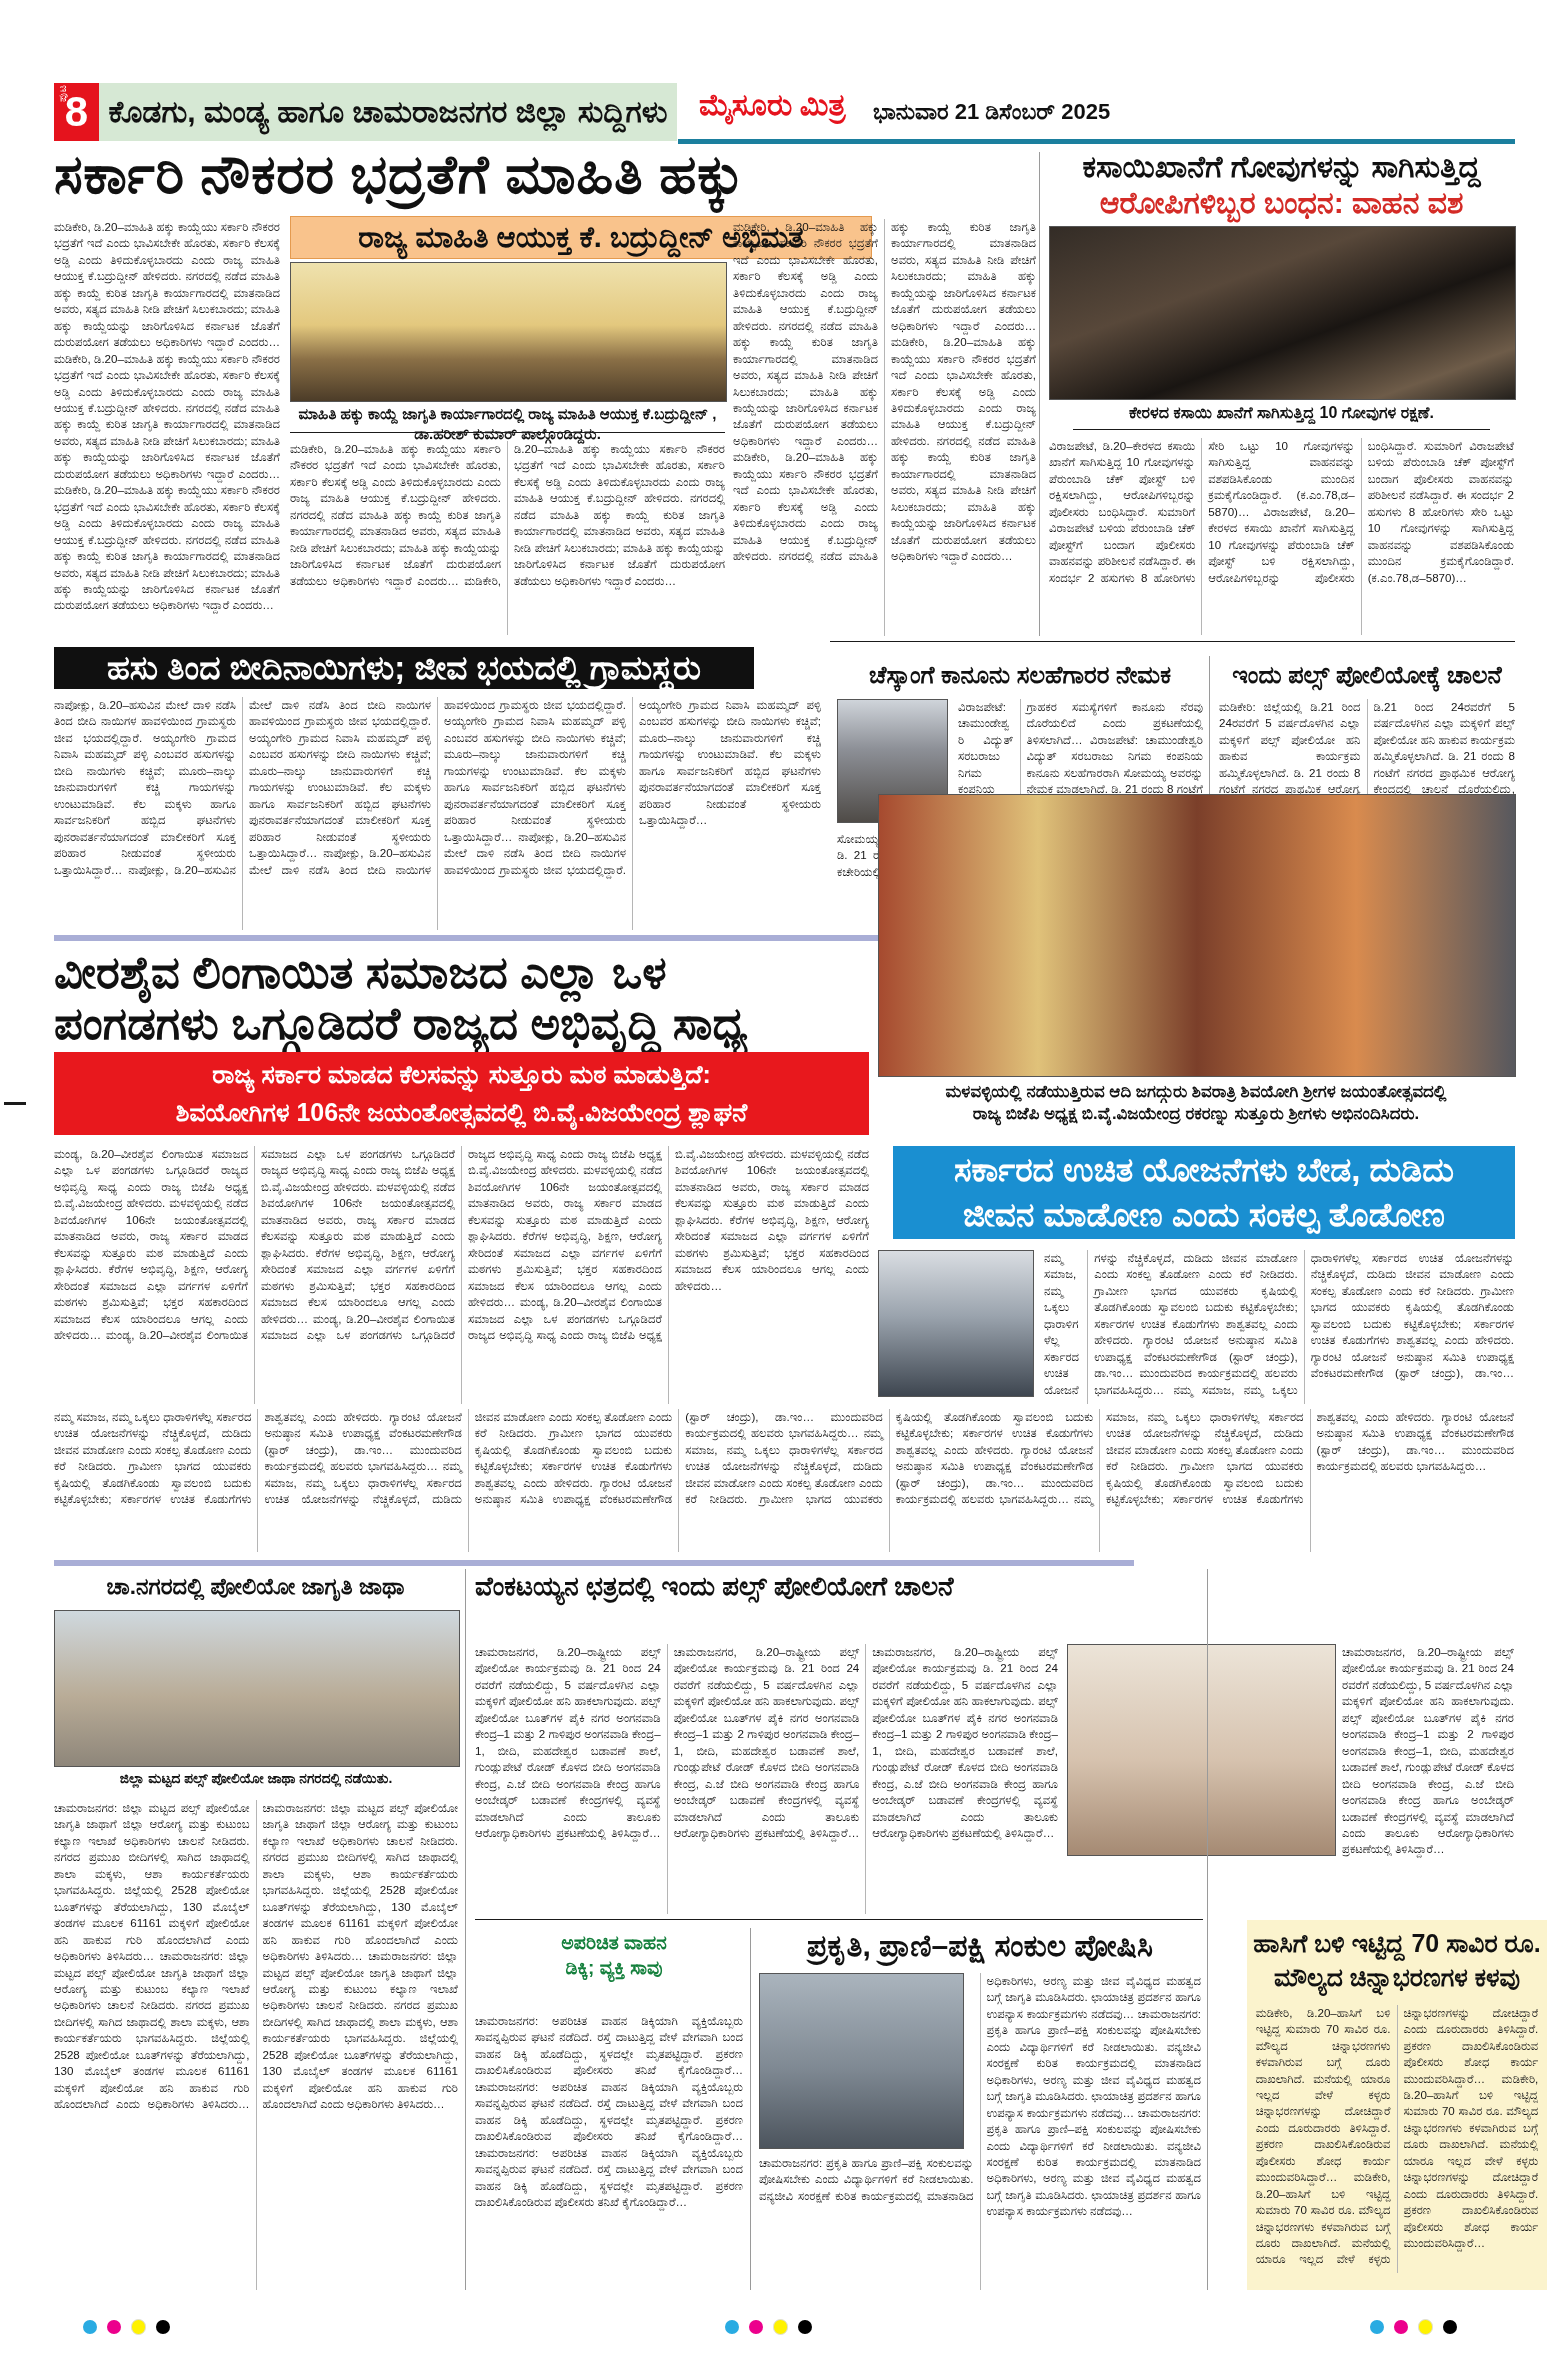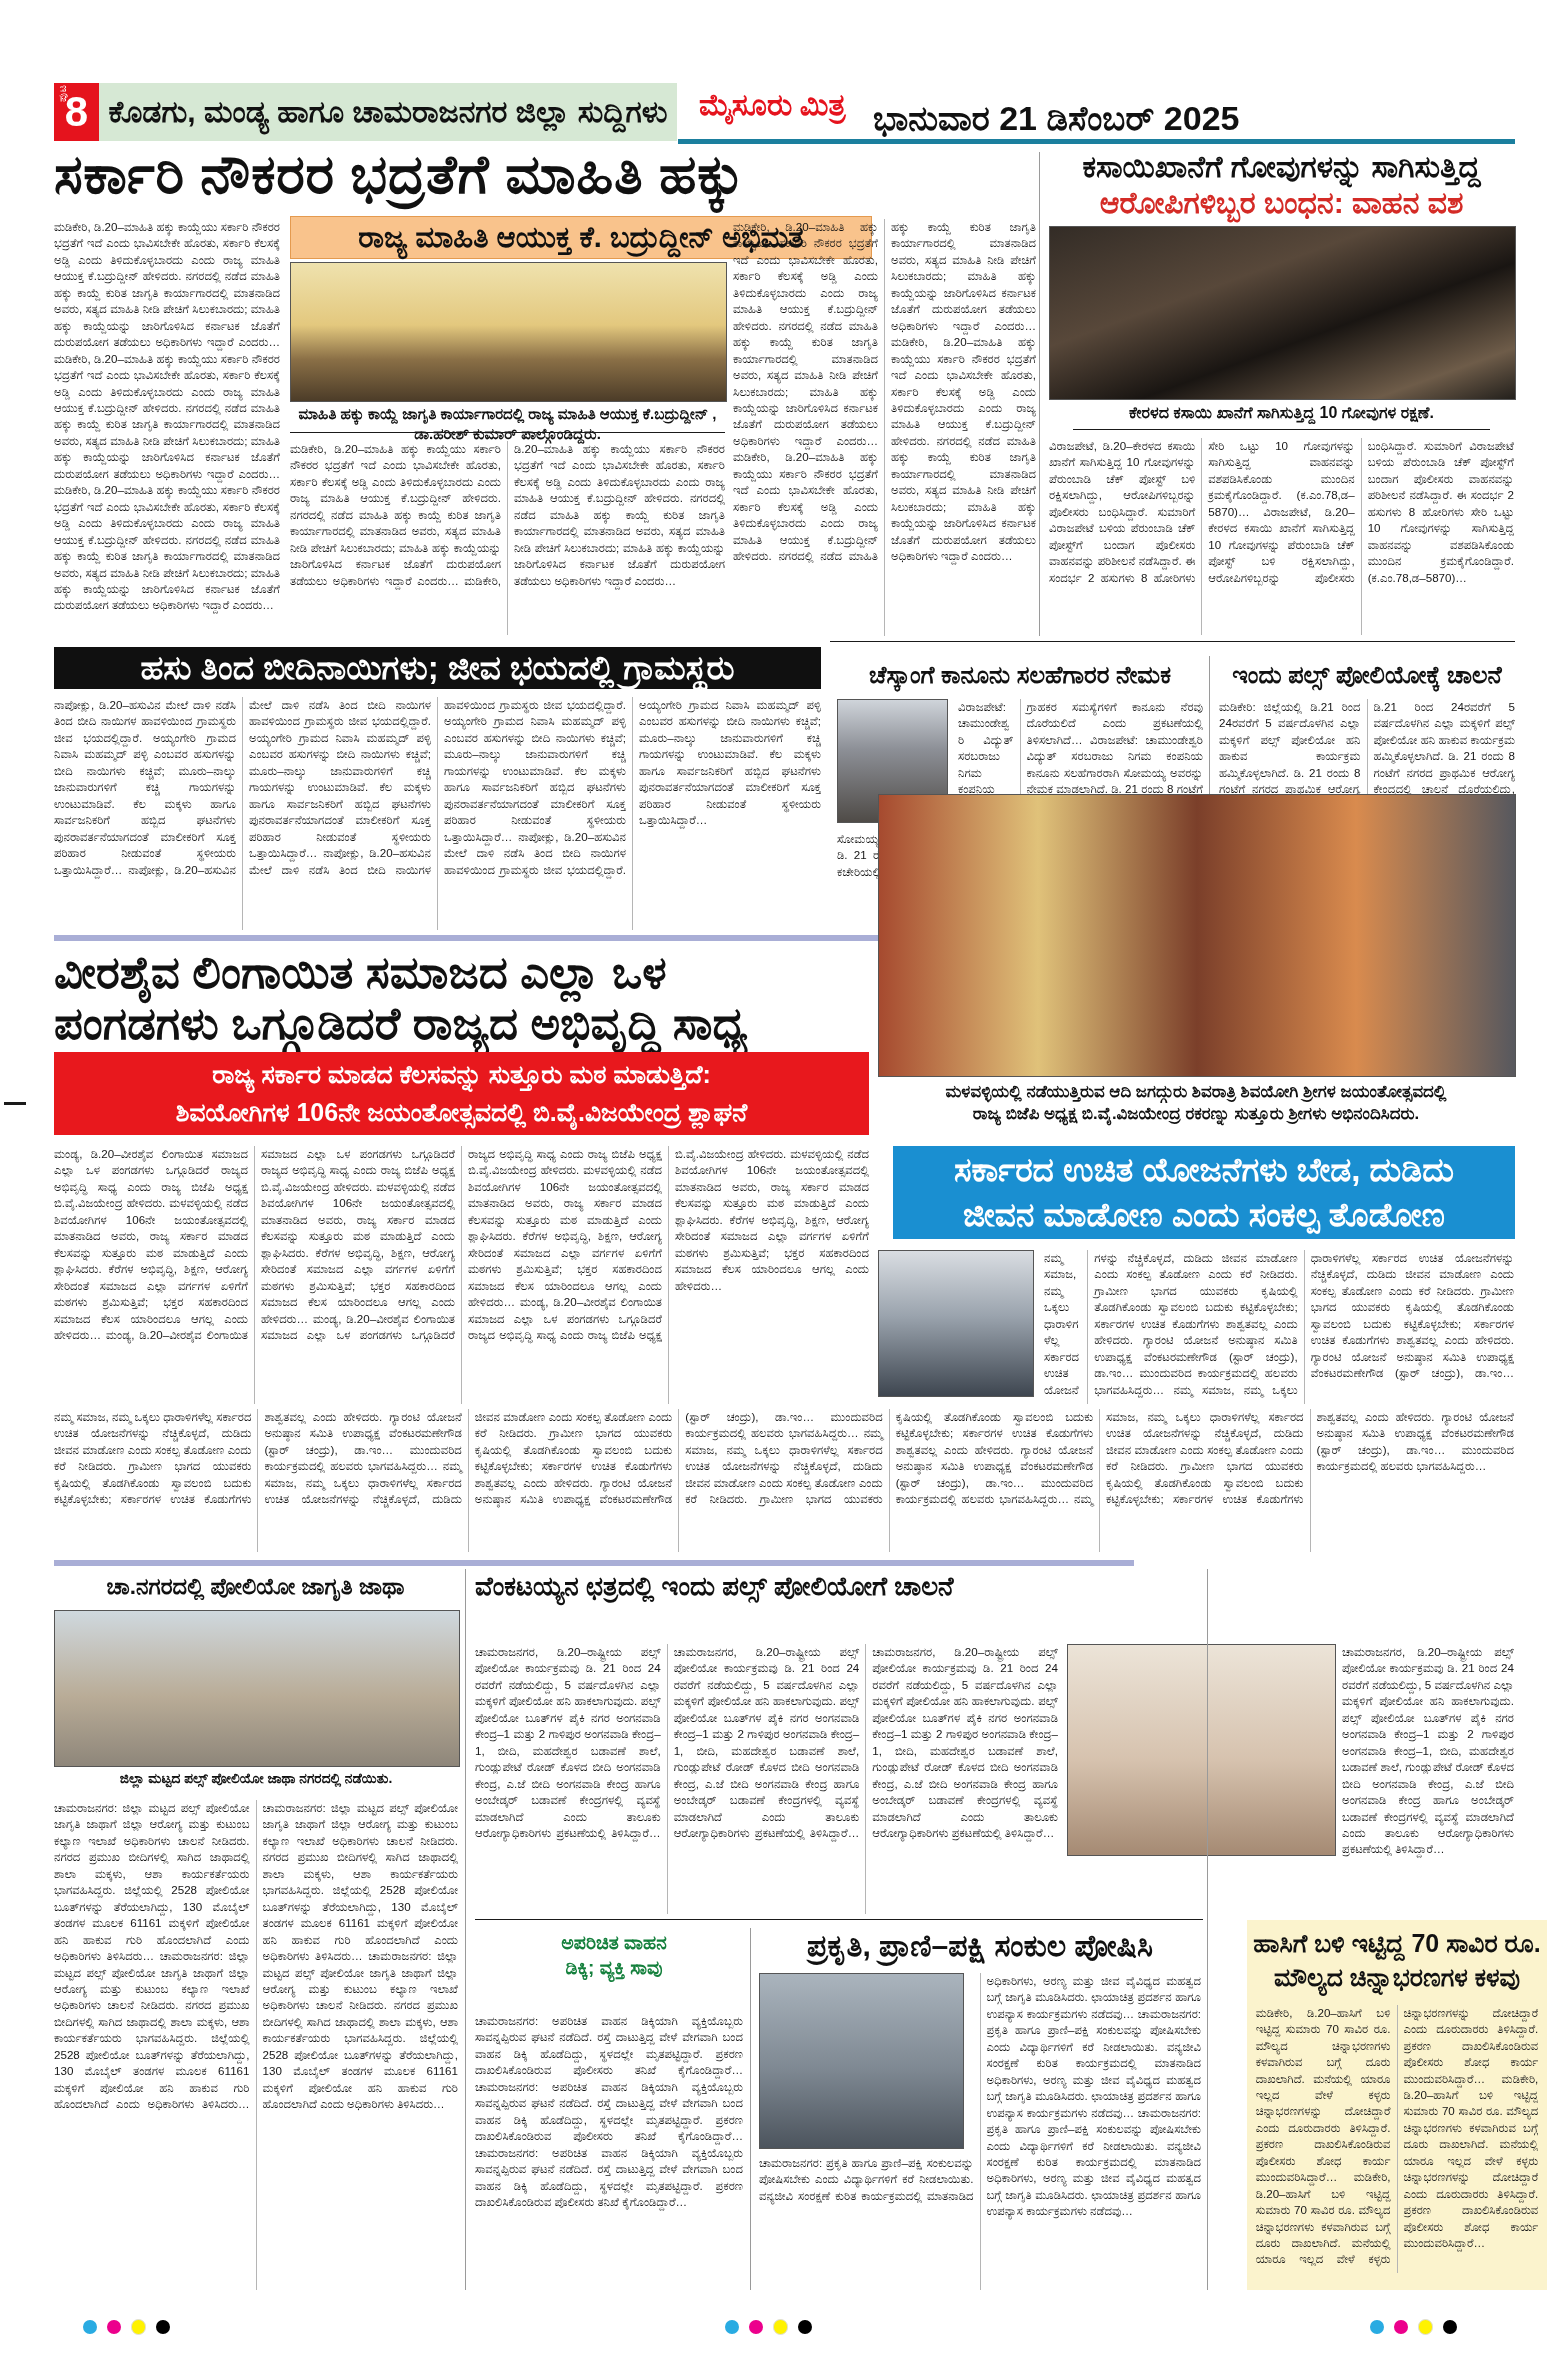--- a/index.html
+++ b/index.html
@@ -10,21 +10,21 @@
   }
   .abs{position:absolute;}
   .hairline{background:#1a1a1a;}
   .grayline{background:#9a9a9a;}
   
   .pageno-box{background:#e5131d;color:#fff;display:flex;align-items:center;justify-content:center;}
   .pageno-label{position:absolute;left:2.2px;top:19px;font-size:11px;transform:rotate(-90deg);transform-origin:left top;letter-spacing:0.7px;}
   .pageno-num{font-size:42px;font-weight:bold;line-height:1;}
   .section-strip{background:#d6e8d4;display:flex;align-items:center;justify-content:center;font-size:30px;font-weight:bold;}
   .masthead{color:#e5131d;font-size:30px;font-weight:bold;font-family:"Liberation Serif","DejaVu Serif",serif;}
-  .dateline{font-size:34px;font-weight:bold;}
+  .dateline{font-size:22px;font-weight:bold;}
   .teal-rule{background:#1b7f9e;}
   
   .h-main{font-size:54px;font-weight:bold;letter-spacing:0.7px;line-height:1.05;}
   .kicker-orange{background:#f9c38c;border:1.4px solid #e49a4f;display:flex;align-items:center;justify-content:center;font-size:29px;font-weight:bold;}
   .h-right1{font-size:30px;font-weight:bold;line-height:1.2;text-align:center;}
   .h-right2{color:#d42b26;}
   .band-black{background:#101010;color:#fff;display:flex;align-items:center;justify-content:center;font-size:33px;font-weight:bold;}
   .h-mid{font-size:24px;font-weight:bold;text-align:center;}
   .h-big2{font-size:45px;font-weight:bold;line-height:1.13;}
   .box-red{background:#e8181d;color:#fff;text-align:center;font-weight:bold;font-size:25px;line-height:1.5;display:flex;flex-direction:column;justify-content:center;}
@@ -91,21 +91,21 @@
 
   <div class="abs h-right1" style="left:1049px;top:149px;width:465px;">
     <div>ಕಸಾಯಿಖಾನೆಗೆ ಗೋವುಗಳನ್ನು ಸಾಗಿಸುತ್ತಿದ್ದ</div>
     <div class="h-right2">ಆರೋಪಿಗಳಿಬ್ಬರ ಬಂಧನ: ವಾಹನ ವಶ</div>
   </div>
   <div class="abs photo ph-cows" style="left:1049px;top:226px;width:465px;height:172px;"></div>
   <div class="abs caption" style="left:1049px;top:403px;width:465px;">ಕೇರಳದ ಕಸಾಯಿ ಖಾನೆಗೆ ಸಾಗಿಸುತ್ತಿದ್ದ 10 ಗೋವುಗಳ ರಕ್ಷಣೆ.</div>
   <div class="abs hairline" style="left:1073px;top:429px;width:417px;height:1.4px;"></div>
   <div class="abs bodytext" style="left:1049px;top:438px;width:465px;height:197px;column-count:3;">ವಿರಾಜಪೇಟೆ, ಡಿ.20–ಕೇರಳದ ಕಸಾಯಿ ಖಾನೆಗೆ ಸಾಗಿಸುತ್ತಿದ್ದ 10 ಗೋವುಗಳನ್ನು ಪೆರುಂಬಾಡಿ ಚೆಕ್ ಪೋಸ್ಟ್ ಬಳಿ ರಕ್ಷಿಸಲಾಗಿದ್ದು, ಆರೋಪಿಗಳಿಬ್ಬರನ್ನು ಪೊಲೀಸರು ಬಂಧಿಸಿದ್ದಾರೆ. ಸುಮಾರಿಗೆ ವಿರಾಜಪೇಟೆ ಬಳಿಯ ಪೆರುಂಬಾಡಿ ಚೆಕ್ ಪೋಸ್ಟ್‌ಗೆ ಬಂದಾಗ ಪೊಲೀಸರು ವಾಹನವನ್ನು ಪರಿಶೀಲನೆ ನಡೆಸಿದ್ದಾರೆ. ಈ ಸಂದರ್ಭ 2 ಹಸುಗಳು 8 ಹೋರಿಗಳು ಸೇರಿ ಒಟ್ಟು 10 ಗೋವುಗಳನ್ನು ಸಾಗಿಸುತ್ತಿದ್ದ ವಾಹನವನ್ನು ವಶಪಡಿಸಿಕೊಂಡು ಮುಂದಿನ ಕ್ರಮಕೈಗೊಂಡಿದ್ದಾರೆ. (ಕ.ಎಂ.78,ಡ–5870)…  ವಿರಾಜಪೇಟೆ, ಡಿ.20–ಕೇರಳದ ಕಸಾಯಿ ಖಾನೆಗೆ ಸಾಗಿಸುತ್ತಿದ್ದ 10 ಗೋವುಗಳನ್ನು ಪೆರುಂಬಾಡಿ ಚೆಕ್ ಪೋಸ್ಟ್ ಬಳಿ ರಕ್ಷಿಸಲಾಗಿದ್ದು, ಆರೋಪಿಗಳಿಬ್ಬರನ್ನು ಪೊಲೀಸರು ಬಂಧಿಸಿದ್ದಾರೆ. ಸುಮಾರಿಗೆ ವಿರಾಜಪೇಟೆ ಬಳಿಯ ಪೆರುಂಬಾಡಿ ಚೆಕ್ ಪೋಸ್ಟ್‌ಗೆ ಬಂದಾಗ ಪೊಲೀಸರು ವಾಹನವನ್ನು ಪರಿಶೀಲನೆ ನಡೆಸಿದ್ದಾರೆ. ಈ ಸಂದರ್ಭ 2 ಹಸುಗಳು 8 ಹೋರಿಗಳು ಸೇರಿ ಒಟ್ಟು 10 ಗೋವುಗಳನ್ನು ಸಾಗಿಸುತ್ತಿದ್ದ ವಾಹನವನ್ನು ವಶಪಡಿಸಿಕೊಂಡು ಮುಂದಿನ ಕ್ರಮಕೈಗೊಂಡಿದ್ದಾರೆ. (ಕ.ಎಂ.78,ಡ–5870)…</div>
 
-  <div class="abs band-black" style="left:54px;top:647px;width:767px;height:42px;">
+  <div class="abs band-black" style="left:54px;top:647px;width:700px;height:42px;">
     <span>ಹಸು ತಿಂದ ಬೀದಿನಾಯಿಗಳು; ಜೀವ ಭಯದಲ್ಲಿ ಗ್ರಾಮಸ್ಥರು</span>
   </div>
   <div class="abs bodytext" style="left:54px;top:697px;width:767px;height:233px;column-count:4;">ನಾಪೋಕ್ಲು, ಡಿ.20–ಹಸುವಿನ ಮೇಲೆ ದಾಳಿ ನಡೆಸಿ ತಿಂದ ಬೀದಿ ನಾಯಿಗಳ ಹಾವಳಿಯಿಂದ ಗ್ರಾಮಸ್ಥರು ಜೀವ ಭಯದಲ್ಲಿದ್ದಾರೆ. ಅಯ್ಯಂಗೇರಿ ಗ್ರಾಮದ ನಿವಾಸಿ ಮಹಮ್ಮದ್ ಪಳ್ಳಿ ಎಂಬವರ ಹಸುಗಳನ್ನು ಬೀದಿ ನಾಯಿಗಳು ಕಚ್ಚಿವೆ; ಮೂರು–ನಾಲ್ಕು ಜಾನುವಾರುಗಳಿಗೆ ಕಚ್ಚಿ ಗಾಯಗಳನ್ನು ಉಂಟುಮಾಡಿವೆ. ಕೆಲ ಮಕ್ಕಳು ಹಾಗೂ ಸಾರ್ವಜನಿಕರಿಗೆ ಹಬ್ಬಿದ ಘಟನೆಗಳು ಪುನರಾವರ್ತನೆಯಾಗದಂತೆ ಮಾಲೀಕರಿಗೆ ಸೂಕ್ತ ಪರಿಹಾರ ನೀಡುವಂತೆ ಸ್ಥಳೀಯರು ಒತ್ತಾಯಿಸಿದ್ದಾರೆ…  ನಾಪೋಕ್ಲು, ಡಿ.20–ಹಸುವಿನ ಮೇಲೆ ದಾಳಿ ನಡೆಸಿ ತಿಂದ ಬೀದಿ ನಾಯಿಗಳ ಹಾವಳಿಯಿಂದ ಗ್ರಾಮಸ್ಥರು ಜೀವ ಭಯದಲ್ಲಿದ್ದಾರೆ. ಅಯ್ಯಂಗೇರಿ ಗ್ರಾಮದ ನಿವಾಸಿ ಮಹಮ್ಮದ್ ಪಳ್ಳಿ ಎಂಬವರ ಹಸುಗಳನ್ನು ಬೀದಿ ನಾಯಿಗಳು ಕಚ್ಚಿವೆ; ಮೂರು–ನಾಲ್ಕು ಜಾನುವಾರುಗಳಿಗೆ ಕಚ್ಚಿ ಗಾಯಗಳನ್ನು ಉಂಟುಮಾಡಿವೆ. ಕೆಲ ಮಕ್ಕಳು ಹಾಗೂ ಸಾರ್ವಜನಿಕರಿಗೆ ಹಬ್ಬಿದ ಘಟನೆಗಳು ಪುನರಾವರ್ತನೆಯಾಗದಂತೆ ಮಾಲೀಕರಿಗೆ ಸೂಕ್ತ ಪರಿಹಾರ ನೀಡುವಂತೆ ಸ್ಥಳೀಯರು ಒತ್ತಾಯಿಸಿದ್ದಾರೆ…  ನಾಪೋಕ್ಲು, ಡಿ.20–ಹಸುವಿನ ಮೇಲೆ ದಾಳಿ ನಡೆಸಿ ತಿಂದ ಬೀದಿ ನಾಯಿಗಳ ಹಾವಳಿಯಿಂದ ಗ್ರಾಮಸ್ಥರು ಜೀವ ಭಯದಲ್ಲಿದ್ದಾರೆ. ಅಯ್ಯಂಗೇರಿ ಗ್ರಾಮದ ನಿವಾಸಿ ಮಹಮ್ಮದ್ ಪಳ್ಳಿ ಎಂಬವರ ಹಸುಗಳನ್ನು ಬೀದಿ ನಾಯಿಗಳು ಕಚ್ಚಿವೆ; ಮೂರು–ನಾಲ್ಕು ಜಾನುವಾರುಗಳಿಗೆ ಕಚ್ಚಿ ಗಾಯಗಳನ್ನು ಉಂಟುಮಾಡಿವೆ. ಕೆಲ ಮಕ್ಕಳು ಹಾಗೂ ಸಾರ್ವಜನಿಕರಿಗೆ ಹಬ್ಬಿದ ಘಟನೆಗಳು ಪುನರಾವರ್ತನೆಯಾಗದಂತೆ ಮಾಲೀಕರಿಗೆ ಸೂಕ್ತ ಪರಿಹಾರ ನೀಡುವಂತೆ ಸ್ಥಳೀಯರು ಒತ್ತಾಯಿಸಿದ್ದಾರೆ…  ನಾಪೋಕ್ಲು, ಡಿ.20–ಹಸುವಿನ ಮೇಲೆ ದಾಳಿ ನಡೆಸಿ ತಿಂದ ಬೀದಿ ನಾಯಿಗಳ ಹಾವಳಿಯಿಂದ ಗ್ರಾಮಸ್ಥರು ಜೀವ ಭಯದಲ್ಲಿದ್ದಾರೆ. ಅಯ್ಯಂಗೇರಿ ಗ್ರಾಮದ ನಿವಾಸಿ ಮಹಮ್ಮದ್ ಪಳ್ಳಿ ಎಂಬವರ ಹಸುಗಳನ್ನು ಬೀದಿ ನಾಯಿಗಳು ಕಚ್ಚಿವೆ; ಮೂರು–ನಾಲ್ಕು ಜಾನುವಾರುಗಳಿಗೆ ಕಚ್ಚಿ ಗಾಯಗಳನ್ನು ಉಂಟುಮಾಡಿವೆ. ಕೆಲ ಮಕ್ಕಳು ಹಾಗೂ ಸಾರ್ವಜನಿಕರಿಗೆ ಹಬ್ಬಿದ ಘಟನೆಗಳು ಪುನರಾವರ್ತನೆಯಾಗದಂತೆ ಮಾಲೀಕರಿಗೆ ಸೂಕ್ತ ಪರಿಹಾರ ನೀಡುವಂತೆ ಸ್ಥಳೀಯರು ಒತ್ತಾಯಿಸಿದ್ದಾರೆ…</div>
 
   <div class="abs hairline" style="left:830px;top:641px;width:685px;height:1.4px;"></div>
   <div class="abs h-mid" style="left:837px;top:661px;width:366px;">ಚೆಸ್ಕಾಂಗೆ ಕಾನೂನು ಸಲಹೆಗಾರರ ನೇಮಕ</div>
   <div class="abs bodytext" style="left:837px;top:699px;width:366px;height:236px;column-count:2;">
     <span class="photo ph-portrait float-left" style="display:block;width:109px;height:122px;"></span>
     <span>ವಿರಾಜಪೇಟೆ: ಚಾಮುಂಡೇಶ್ವರಿ ವಿದ್ಯುತ್ ಸರಬರಾಜು ನಿಗಮ ಕಂಪನಿಯ ಕಾನೂನು ಸಲಹೆಗಾರರಾಗಿ ಸೋಮಯ್ಯ ಅವರನ್ನು ನೇಮಕ ಮಾಡಲಾಗಿದೆ. ಡಿ. 21 ರಂದು 8 ಗಂಟೆಗೆ ನಗರದ ವ್ಯಾಪ್ತಿಯ ಕಚೇರಿಯಲ್ಲಿ ಅಧಿಕಾರ ವಹಿಸಿಕೊಳ್ಳಲಿದ್ದು, ಗ್ರಾಹಕರ ಸಮಸ್ಯೆಗಳಿಗೆ ಕಾನೂನು ನೆರವು ದೊರೆಯಲಿದೆ ಎಂದು ಪ್ರಕಟಣೆಯಲ್ಲಿ ತಿಳಿಸಲಾಗಿದೆ…  ವಿರಾಜಪೇಟೆ: ಚಾಮುಂಡೇಶ್ವರಿ ವಿದ್ಯುತ್ ಸರಬರಾಜು ನಿಗಮ ಕಂಪನಿಯ ಕಾನೂನು ಸಲಹೆಗಾರರಾಗಿ ಸೋಮಯ್ಯ ಅವರನ್ನು ನೇಮಕ ಮಾಡಲಾಗಿದೆ. ಡಿ. 21 ರಂದು 8 ಗಂಟೆಗೆ ನಗರದ ವ್ಯಾಪ್ತಿಯ ಕಚೇರಿಯಲ್ಲಿ ಅಧಿಕಾರ ವಹಿಸಿಕೊಳ್ಳಲಿದ್ದು, ಗ್ರಾಹಕರ ಸಮಸ್ಯೆಗಳಿಗೆ ಕಾನೂನು ನೆರವು ದೊರೆಯಲಿದೆ ಎಂದು ಪ್ರಕಟಣೆಯಲ್ಲಿ ತಿಳಿಸಲಾಗಿದೆ…</span>
   </div>

